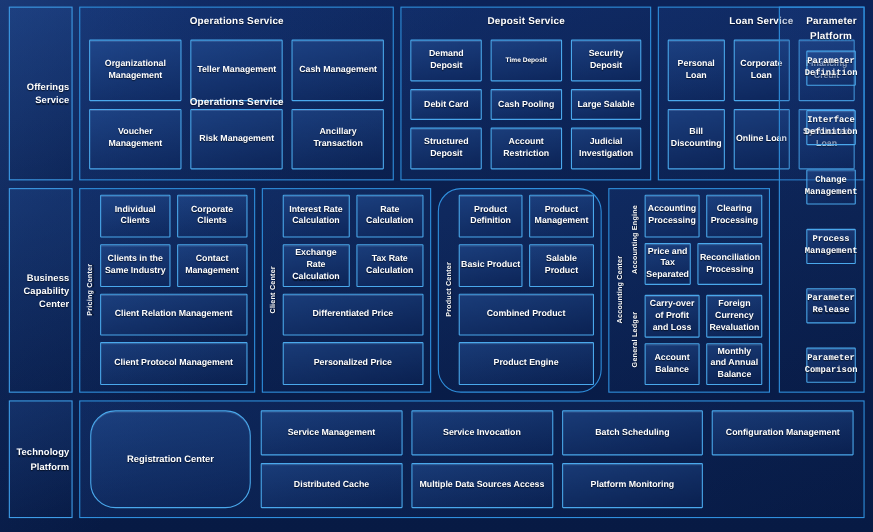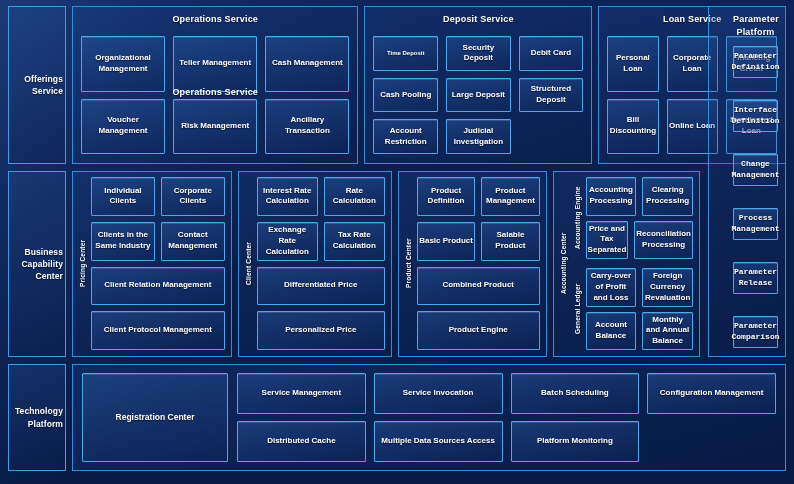--- a/index.html
+++ b/index.html
@@ -189,21 +189,21 @@
 
   #techpanel {
     display: flex;
     padding: 8px 9px;
     gap: 9px;
   }
   #techpanel .reg {
     flex: 0 0 146px;
     display: flex;
   }
-  #techpanel .reg .cell { width: 100%; font-size: 8.5px; }
+  #techpanel .reg .cell { width: 100%; font-size: 8.5px; border-radius: 23px; }
   .techgrid {
     flex: 1 1 auto;
     display: grid;
     grid-template-columns: repeat(4, 1fr);
     grid-template-rows: 1fr 1fr;
     gap: 7px 8px;
   }
   .techgrid .cell { font-size: 8px; }
 </style>
 </head>
@@ -224,25 +224,26 @@
         <div class="cell">Voucher Management</div>
         <div class="cell">Risk Management</div>
         <div class="cell">Ancillary Transaction</div>
       </div>
       <div class="ghost-title">Operations Service</div>
     </div>
 
     <div class="group svcpanel">
       <div class="svc-title">Deposit Service</div>
       <div class="cellgrid g3">
+        <div class="cell">Demand Deposit</div>
         <div class="cell tiny">Time Deposit</div>
         <div class="cell">Security Deposit</div>
         <div class="cell">Debit Card</div>
         <div class="cell">Cash Pooling</div>
-        <div class="cell">Large Deposit</div>
+        <div class="cell">Large Salable</div>
         <div class="cell">Structured Deposit</div>
         <div class="cell">Account Restriction</div>
         <div class="cell">Judicial Investigation</div>
       </div>
     </div>
 
     <div class="group svcpanel">
       <div class="svc-title">Loan Service</div>
       <div class="cellgrid g3">
         <div class="cell">Personal Loan</div>
@@ -304,21 +305,21 @@
         </div>
         <div class="fullrow">
           <div class="cell">Differentiated Price</div>
         </div>
         <div class="fullrow">
           <div class="cell">Personalized Price</div>
         </div>
       </div>
     </div>
 
-    <div class="group vpanel" style="flex:1.25;">
+    <div class="group vpanel" style="flex:1.25;border-radius:21px;">
       <div class="vlabel">Product Center</div>
       <div class="vbody">
         <div class="pairrow">
           <div class="cell">Product Definition</div>
           <div class="cell">Product Management</div>
         </div>
         <div class="pairrow">
           <div class="cell">Basic Product</div>
           <div class="cell">Salable Product</div>
         </div>

